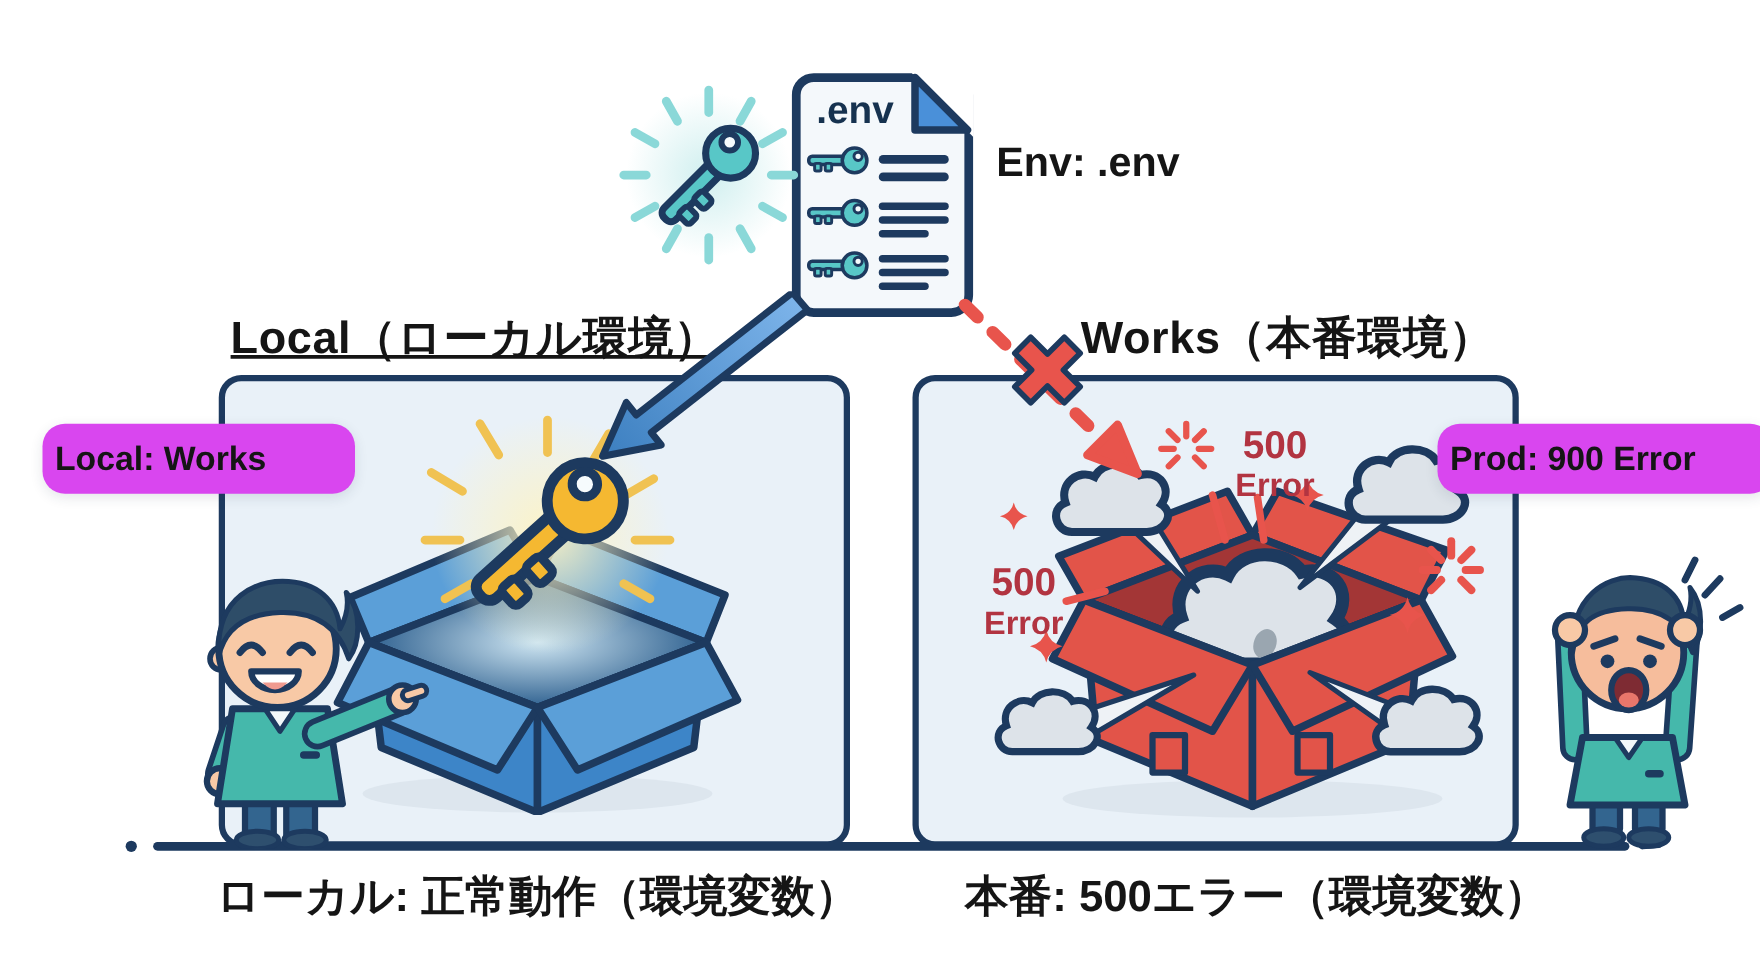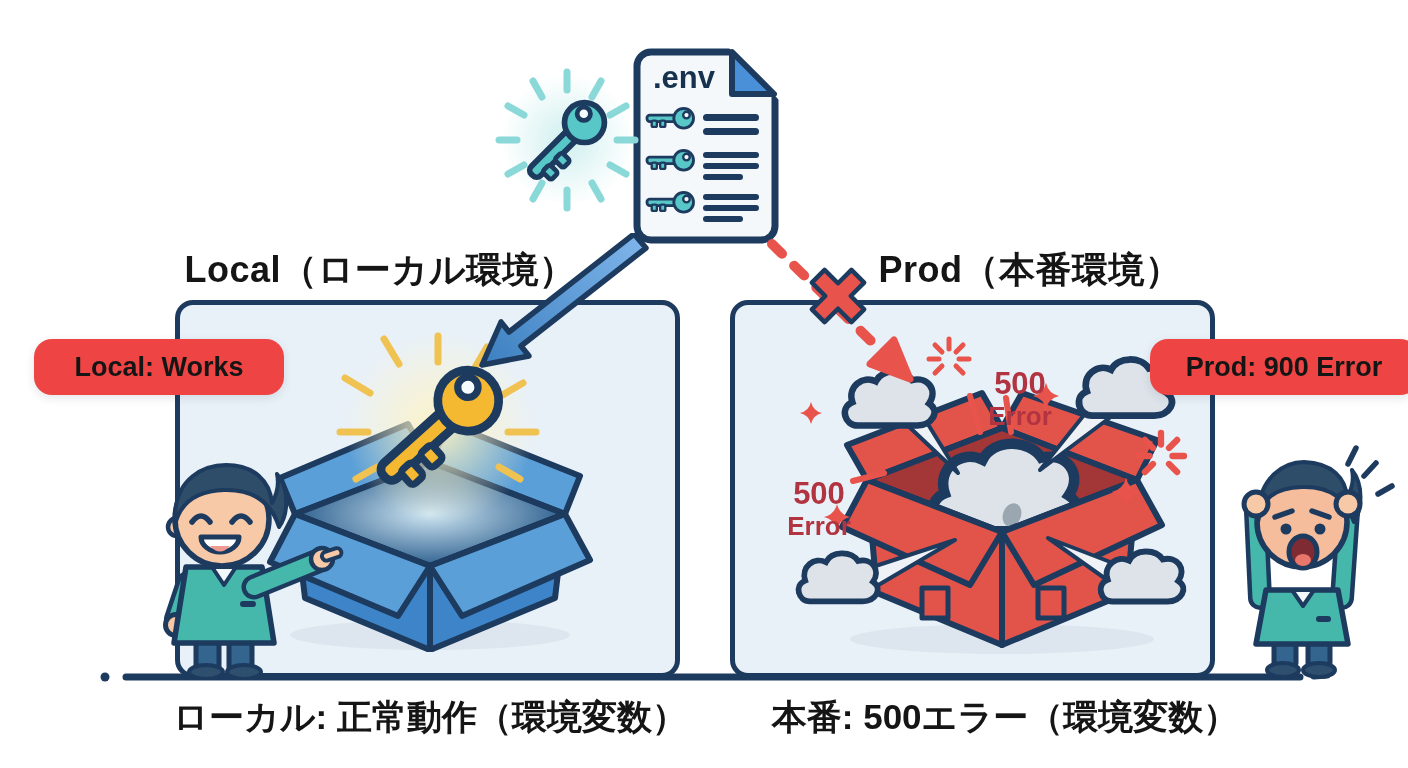--- a/index.html
+++ b/index.html
@@ -7,42 +7,42 @@
           font-family:"Liberation Sans","DejaVu Sans",sans-serif;}
   .abs{position:absolute;}
   
   .panel{position:absolute;top:300px;height:378px;background:var(--panel-fill);
          border:5px solid var(--outline-navy);border-radius:18px;box-sizing:border-box;z-index:1;}
   #local-panel{left:175px;width:505px;}
   #prod-panel{left:730px;width:485px;}
   
   .section-heading{position:absolute;top:246px;font-size:36px;font-weight:bold;
                    color:var(--text-dark);text-align:center;z-index:2;letter-spacing:.5px;}
-  #local-heading{left:155px;width:450px;}
+  #local-heading{left:155px;width:450px;text-decoration:underline;}
   #prod-heading{left:845px;width:370px;}
   .caption{position:absolute;top:694px;font-size:35px;font-weight:bold;color:var(--text-dark);
            text-align:center;z-index:2;}
   #local-caption{left:125px;width:610px;}
   #prod-caption{left:755px;width:500px;}
   
-  #env-file{left:633px;top:48px;width:146px;height:240px;z-index:7;}
+  #env-file{left:633px;top:58px;width:146px;height:240px;z-index:7;}
   #env-filename{position:absolute;left:20px;top:12px;font-size:31px;font-weight:bold;
                 color:var(--navy-text);}
   #env-label{left:797px;top:108px;font-size:33px;font-weight:bold;color:var(--text-dark);
              line-height:1.34;z-index:7;}
   
-  .bubble{position:absolute;top:339px;background:#ef4444;border-radius:18px;padding:10px 10px;
-          font-size:27px;font-weight:bold;color:var(--text-dark);text-align:center;line-height:1.35;
+  .bubble{position:absolute;top:339px;background:#d946ef;border-radius:18px;padding:10px 10px;
+          font-size:27px;font-weight:bold;color:var(--text-dark);text-align:left;line-height:1.35;
           box-shadow:0 3px 10px rgba(30,50,70,.12);z-index:6;}
   #local-bubble{left:34px;width:230px;}
   #prod-bubble{left:1150px;width:248px;}
   .bubble-line2{display:flex;align-items:center;justify-content:center;gap:8px;}
   
   .error-label{position:absolute;color:var(--error-text);font-weight:bold;text-align:center;
-               line-height:1.05;z-index:5;margin-top:28px;}
+               line-height:1.05;z-index:5;}
   .error-label .l1{font-size:31px;}
   .error-label .l2{font-size:26px;margin-top:2px;}
   #error-top{left:962px;top:340px;width:116px;}
   #error-left{left:764px;top:450px;width:110px;}
   
   .z2{z-index:2}.z3{z-index:3}.z4{z-index:4}.z7{z-index:7}
   
   .s-navy{stroke:var(--outline-navy);}
   .f-panelish{fill:var(--file-fill);}
   .f-fold{fill:var(--fold-blue);}
@@ -106,21 +106,21 @@
         <stop offset="0" stop-color="#7db4ea"></stop>
           <stop offset="1" stop-color="#3c7fc0"></stop>
       </linearGradient>
     </defs>
   </svg>
 
   <div class="panel" id="local-panel"></div>
   <div class="panel" id="prod-panel"></div>
 
   <div class="section-heading" id="local-heading">Local（ローカル環境）</div>
-  <div class="section-heading" id="prod-heading">Prod（本番環境）</div>
+  <div class="section-heading" id="prod-heading">Works（本番環境）</div>
 
   <svg class="abs z2" style="left:95px;top:666px" width="1245" height="22" viewBox="0 0 1245 22">
     <g class="s-navy" stroke-width="7" stroke-linecap="round">
       <circle cx="10" cy="11" r="4.5" class="f-navy" stroke="none"></circle>
       <line x1="31" y1="11" x2="1205" y2="11"></line>
       <line x1="1219" y1="10" x2="1232" y2="9"></line>
     </g>
   </svg>
 
   <div class="abs" id="env-file">
@@ -160,20 +160,21 @@
         <line x1="118" y1="103" x2="134" y2="112"></line>
       <line x1="32" y1="103" x2="16" y2="112"></line>
         <line x1="100" y1="121" x2="109" y2="137"></line>
       <line x1="50" y1="121" x2="41" y2="137"></line>
         <line x1="75" y1="128" x2="75" y2="146"></line>
     </g>
     <use href="#key-shape" class="key-teal" transform="translate(75,78) rotate(-45) scale(0.95) translate(-52,-22)"></use>
   </svg>
 
   <div class="abs" id="env-label">
+    <div>Env: .env</div>
   </div>
 
   <svg class="abs z7" style="left:460px;top:233px" width="190" height="150" viewBox="0 0 190 150">
     <polygon points="174,1 49,99 41,89 22,132 69,123 61,113 186,15" fill="url(#bluearrowgrad)" class="s-navy" stroke-width="5.5" stroke-linejoin="round"></polygon>
   </svg>
 
   <svg class="abs z7" style="left:758px;top:236px" width="170" height="155" viewBox="0 0 170 155">
     <path d="M14,8 L116,108" fill="none" class="st-red" stroke-width="10" stroke-linecap="round" stroke-dasharray="14 17"></path>
     <polygon points="152,143 112,128 136,104" class="f-red st-red" stroke-width="7" stroke-linejoin="round"></polygon>
   </svg>

